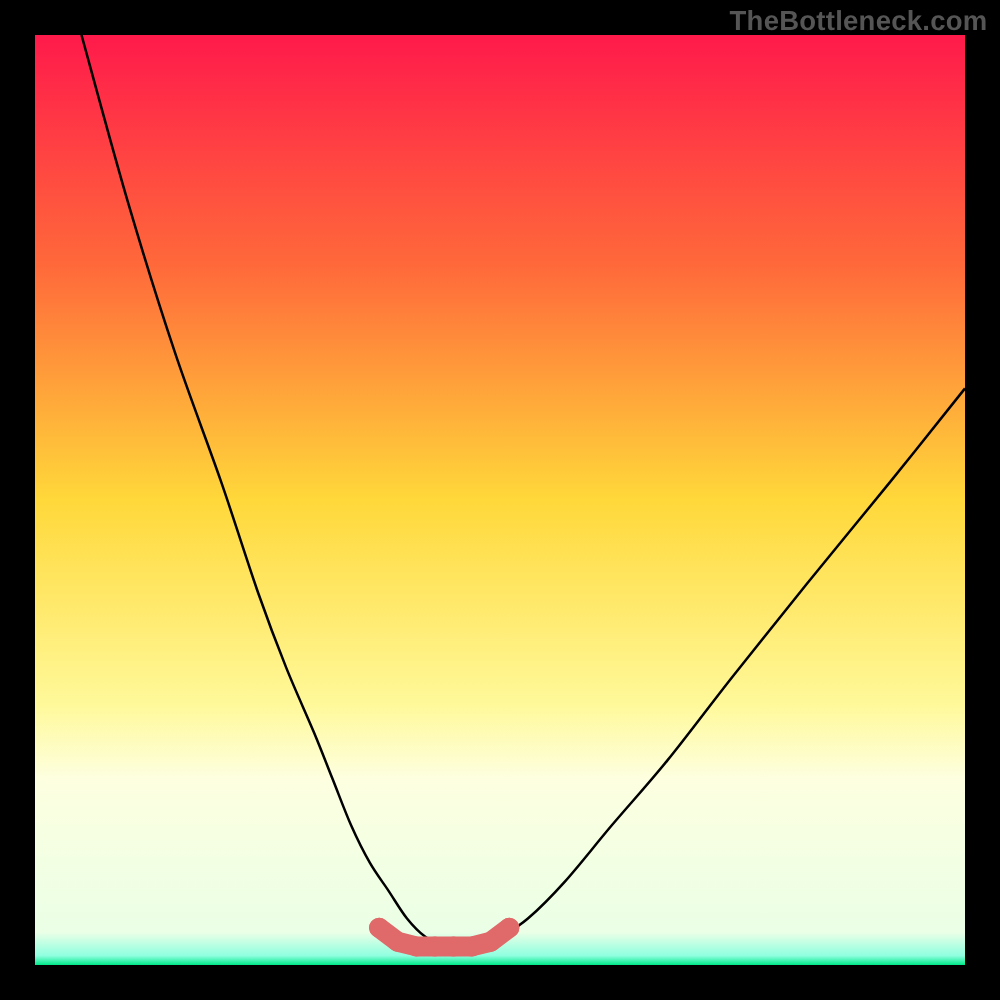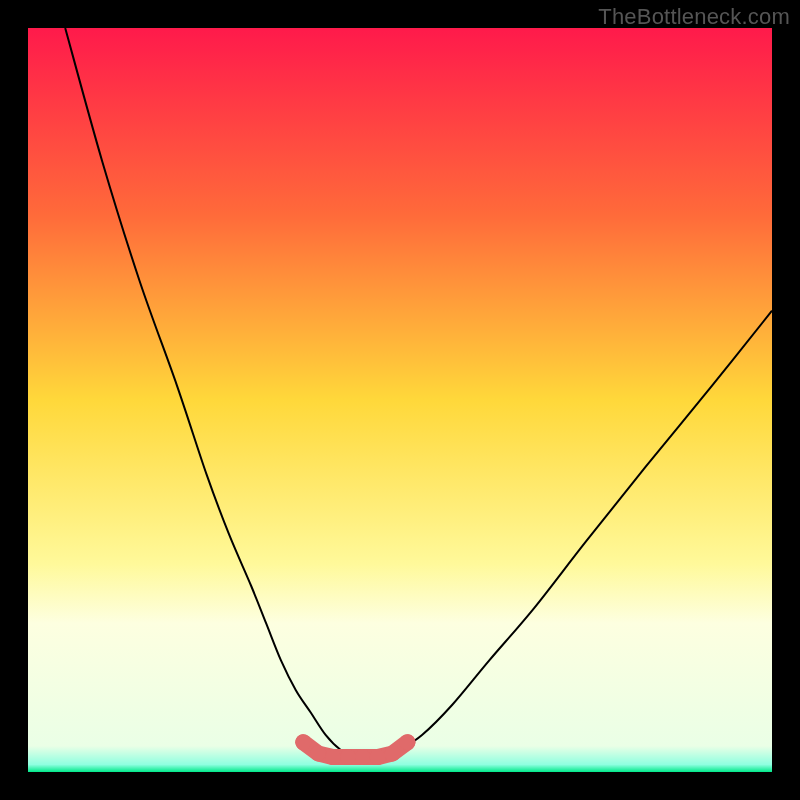--- a/index.html
+++ b/index.html
@@ -24,21 +24,21 @@
     width: 744px;
     height: 744px;
     overflow: hidden;
   }
   .watermark {
     position: absolute;
     top: 4px;
     right: 10px;
     color: #555;
     font-size: 22px;
-    font-weight: 400;
+    font-weight: 700;
     letter-spacing: 0.2px;
     z-index: 10;
   }
   svg { display: block; }
 </style>
 </head>
 <body>
 
 <div class="frame">
   <div class="watermark">TheBottleneck.com</div>

